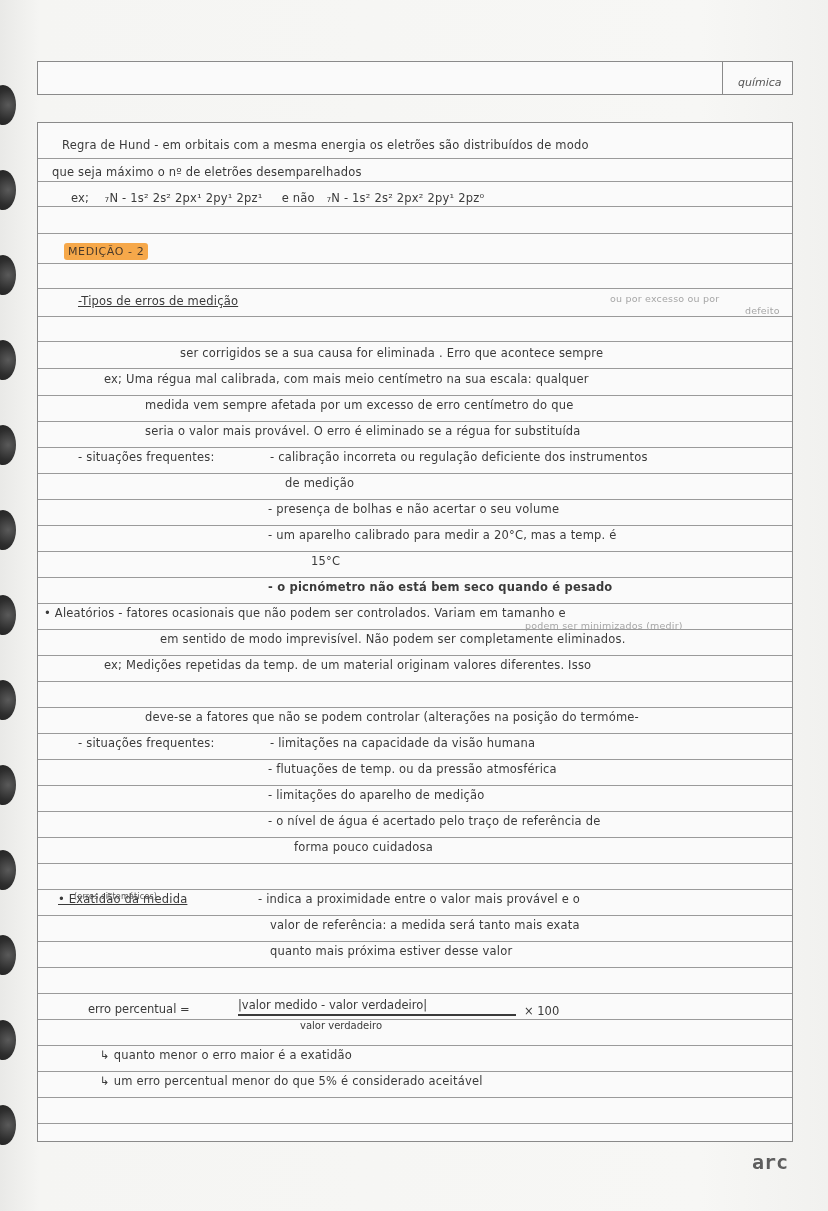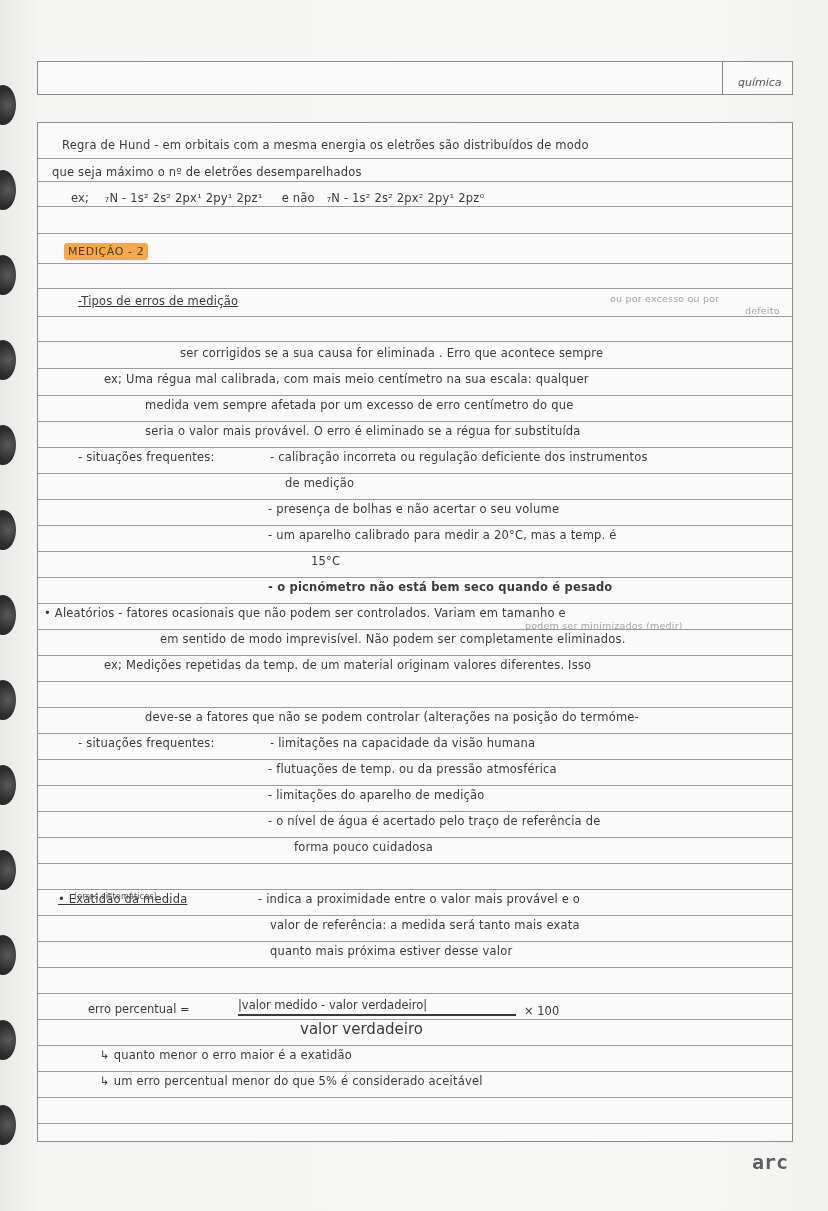--- a/index.html
+++ b/index.html
@@ -174,20 +174,20 @@
 
   <div class="line underline" style="left:58px; top:892px;">• Exatidão da medida</div>
   <div class="line small" style="left:74px; top:892px;">(erros sistemáticos)</div>
   <div class="line" style="left:258px; top:892px;">- indica a proximidade entre o valor mais provável e o</div>
   <div class="line" style="left:270px; top:918px;">valor de referência: a medida será tanto mais exata</div>
   <div class="line" style="left:270px; top:944px;">quanto mais próxima estiver desse valor</div>
 
   <div class="frac" style="left:88px; top:1002px;">erro percentual =</div>
   <div class="frac" style="left:238px; top:998px;">|valor medido - valor verdadeiro|</div>
   <div class="frac-bar" style="left:238px; top:1014px; width:278px;"></div>
-  <div class="frac" style="left:300px; top:1020px; font-size:15px;">valor verdadeiro</div>
+  <div class="frac" style="left:300px; top:1020px; font-size:10px;">valor verdadeiro</div>
   <div class="frac" style="left:524px; top:1004px;">× 100</div>
 
   <div class="line" style="left:100px; top:1048px;">↳ quanto menor o erro maior é a exatidão</div>
   <div class="line" style="left:100px; top:1074px;">↳ um erro percentual menor do que 5% é considerado aceitável</div>
 
   <div class="watermark">arc</div>
 </div>
 
 </body></html>

